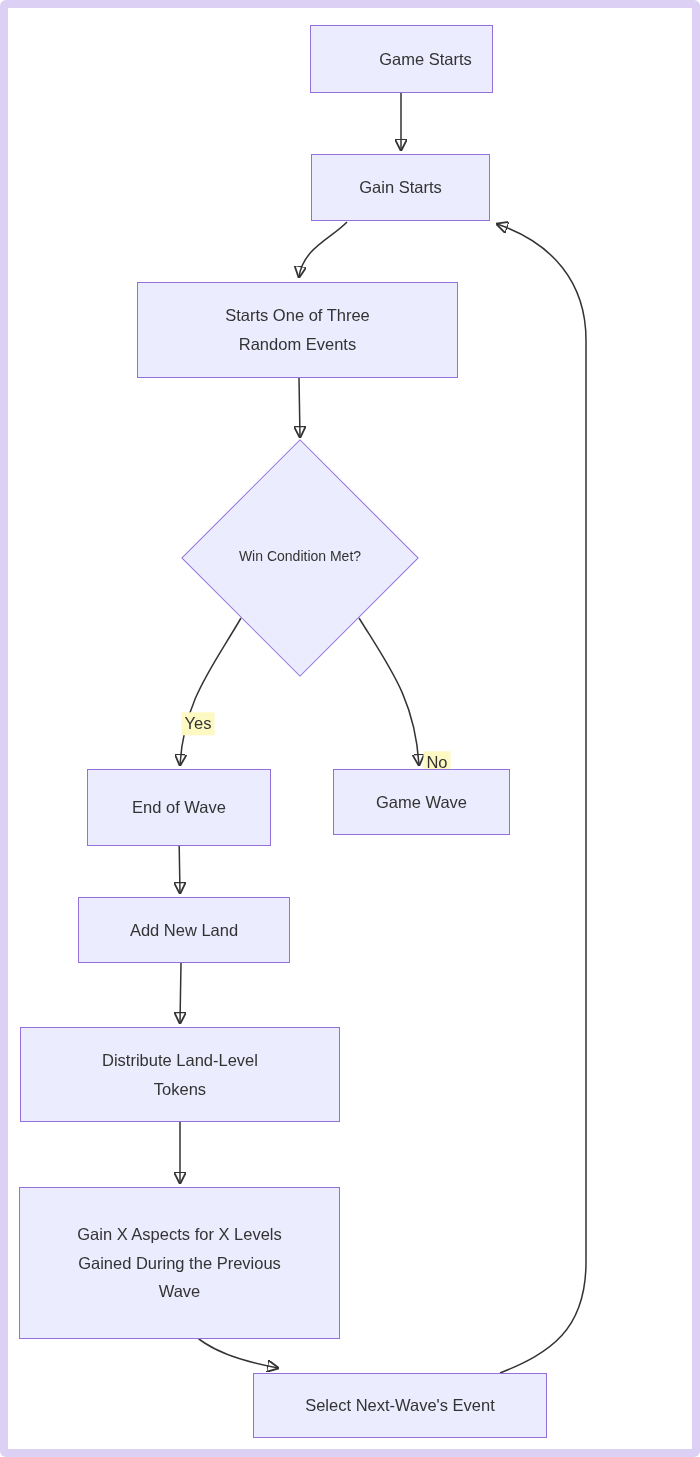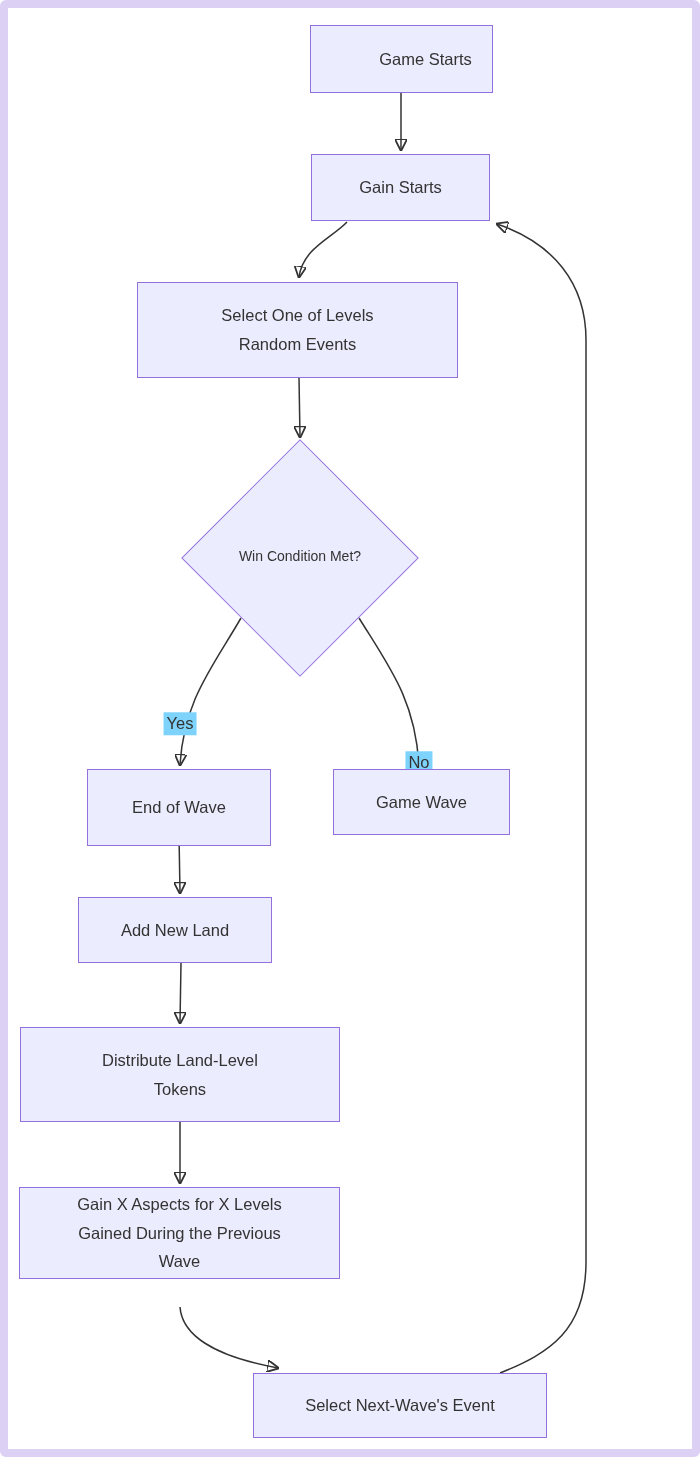--- a/index.html
+++ b/index.html
@@ -44,37 +44,38 @@
     position:absolute;
     left:180px; top:548px;
     width:240px;
     text-align:center;
     color:#333333;
     font-size:14px;
   }
   .edge-label {
     position:absolute;
     transform:translate(-50%,-50%);
-    background:#7dd3fc;
+    background:#fef9c3;
     color:#333333;
     font-size:16.5px;
     padding:1px 3px;
     line-height:1.3;
+    margin-left:18px;
   }
   .edge-label.yes { left:180px; top:724px; }
   .edge-label.no  { left:419px; top:763px; }
 
   .n-game-starts  { left:310px; top:25px;   width:183px; height:68px;padding-left:48px;  }
   .n-wave-starts  { left:311px; top:154px;  width:179px; height:67px;  }
   .n-select-event { left:137px; top:282px;  width:321px; height:96px;  }
   .n-end-of-wave  { left:87px;  top:769px;  width:184px; height:77px;  }
   .n-game-over    { left:333px; top:769px;  width:177px; height:66px;  }
-  .n-add-new-land { left:78px;  top:897px;  width:194px; height:66px;  }
+  .n-add-new-land { left:78px;  top:897px;  width:212px; height:66px;  }
   .n-distribute   { left:20px;  top:1027px; width:320px; height:95px;text-align:center;  }
-  .n-gain-aspects { left:19px;  top:1187px; width:321px; height:92px; }
+  .n-gain-aspects { left:19px;  top:1187px; width:321px; height:152px; }
   .n-select-next  { left:253px; top:1373px; width:294px; height:65px;  }
 </style>
 </head>
 <body>
 
 <div class="frame">
 
   <svg class="edges" width="700" height="1457" viewBox="0 0 700 1457">
     <defs>
       <marker id="arrowhead" viewBox="0 0 10 10" refX="9" refY="5" markerWidth="8" markerHeight="8" orient="auto-start-reverse">
@@ -95,21 +96,21 @@
 
   <div class="node n-game-starts">
     <span>Game Starts</span>
   </div>
 
   <div class="node n-wave-starts">
     <span>Gain Starts</span>
   </div>
 
   <div class="node n-select-event">
-    <span>Select One of Levels
+    <span>Starts One of Three
 Random Events</span>
   </div>
 
   <div class="diamond-shape"></div>
   <div class="diamond-label">Win Condition Met?</div>
 
   <div class="edge-label yes">Yes</div>
   <div class="edge-label no">No</div>
 
   <div class="node n-end-of-wave">

